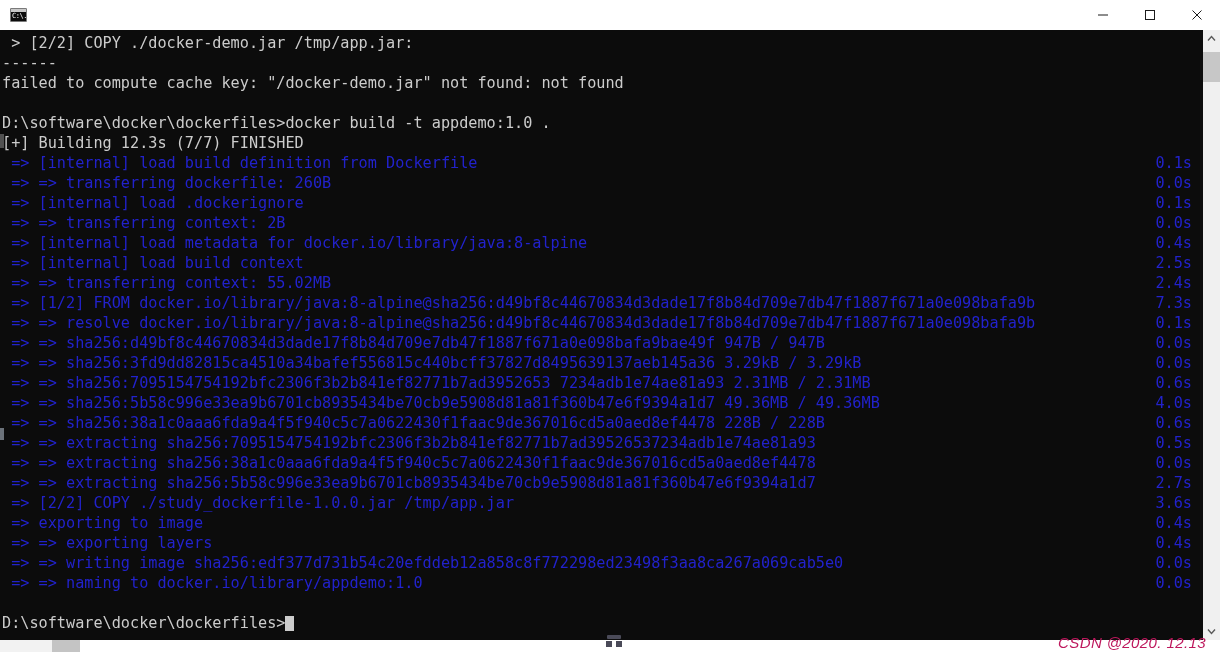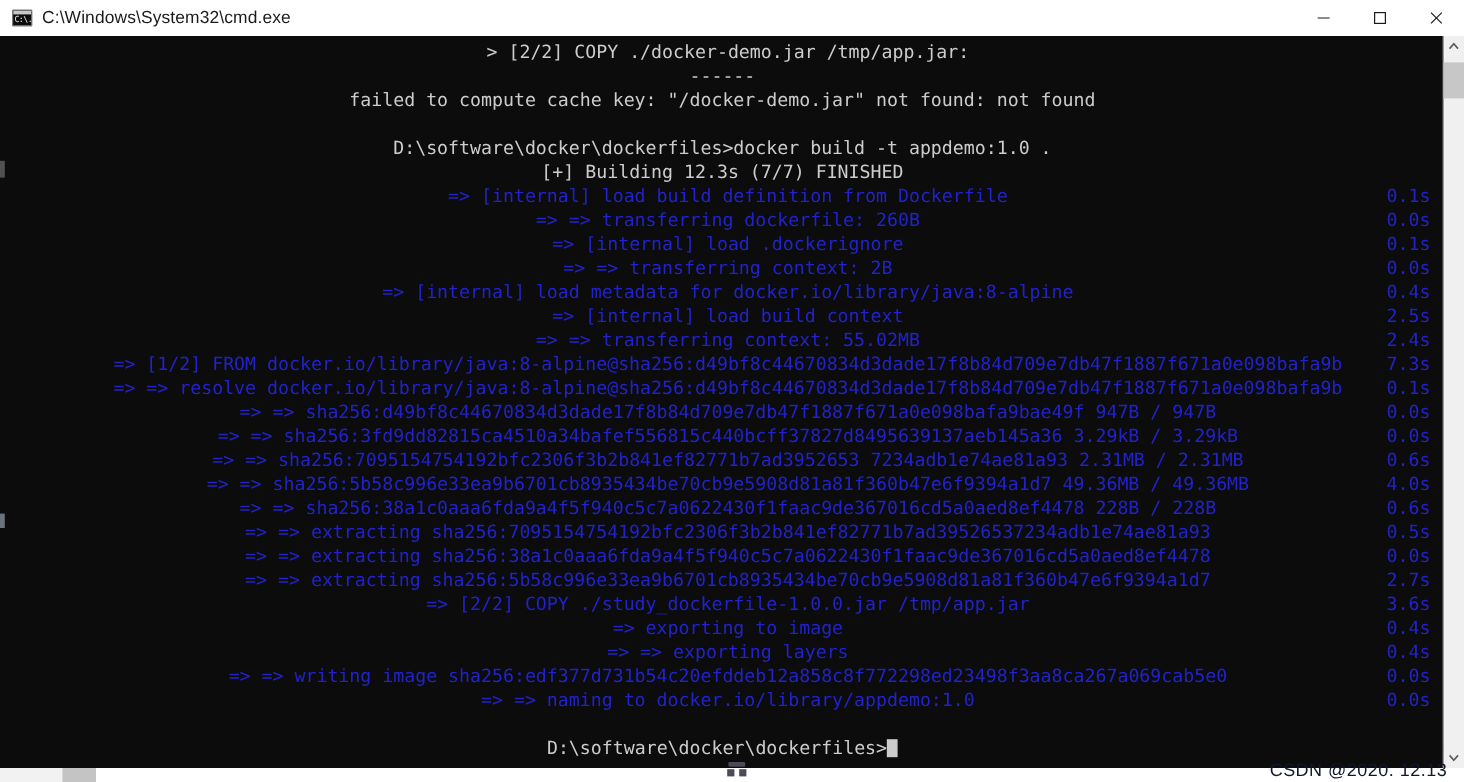--- a/index.html
+++ b/index.html
@@ -107,21 +107,20 @@
   }
   .win-btn svg { display: block; }
 
   
   #console-area {
     flex: 1;
     display: flex;
     background: #0c0c0c;
     min-height: 0;
     position: relative;
-    text-align: center;
   }
   #console-text {
     flex: 1;
     background: #0c0c0c;
     padding: 3px 0 0 2px;
     font-family: "DejaVu Sans Mono", monospace;
     font-size: 15.2px;
     line-height: 20px;
     white-space: pre;
     overflow: hidden;
@@ -222,24 +221,25 @@
   #taskbar-icon .ti-dot.l { left: 3px; }
   #taskbar-icon .ti-dot.r { left: 13px; }
 
   
   #watermark {
     position: absolute;
     right: 14px;
     bottom: 1px;
     font-family: "Liberation Sans", sans-serif;
     font-size: 15px;
-    color: #0f172a;
+    color: #be185d;
     letter-spacing: 0.4px;
     white-space: nowrap;
     pointer-events: none;
+    font-style: italic;
   }
 
   
   .edge-artifact {
     position: absolute;
     left: 0;
     width: 4px;
     background: #8a8a8a;
     opacity: .55;
   }
@@ -250,21 +250,20 @@
 <div id="desktop"></div>
 
 <div id="cmd-window">
 
   <div id="title-bar">
     <div id="title-left">
       <div id="cmd-icon">
         <div class="bar"></div>
         <div class="glyph">C:\.</div>
       </div>
-      <div id="title-text">C:\Windows\System32\cmd.exe</div>
     </div>
 
     <div id="window-controls">
       <button class="win-btn">
         <svg width="12" height="12" viewBox="0 0 12 12">
           <line x1="1" y1="6" x2="11" y2="6" stroke="#1b1b1b" stroke-width="1"></line>
         </svg>
       </button>
       <button class="win-btn">
         <svg width="12" height="12" viewBox="0 0 12 12">

